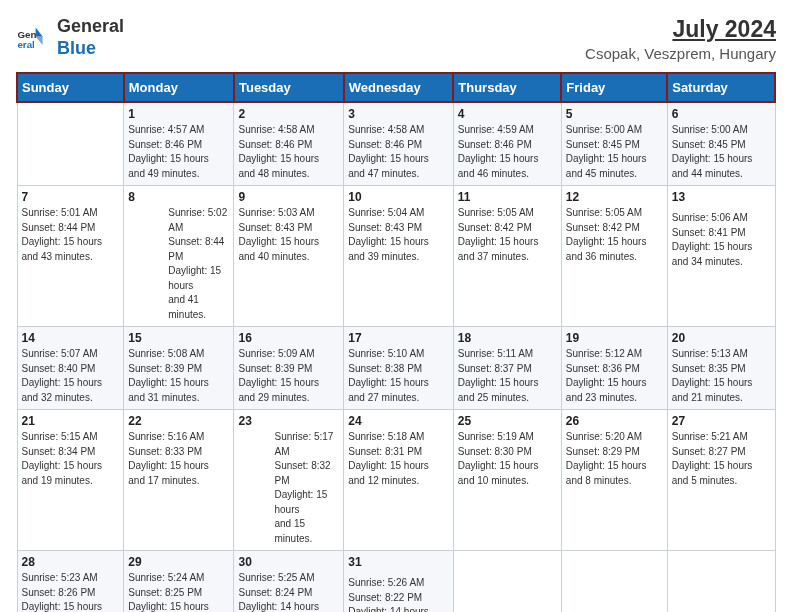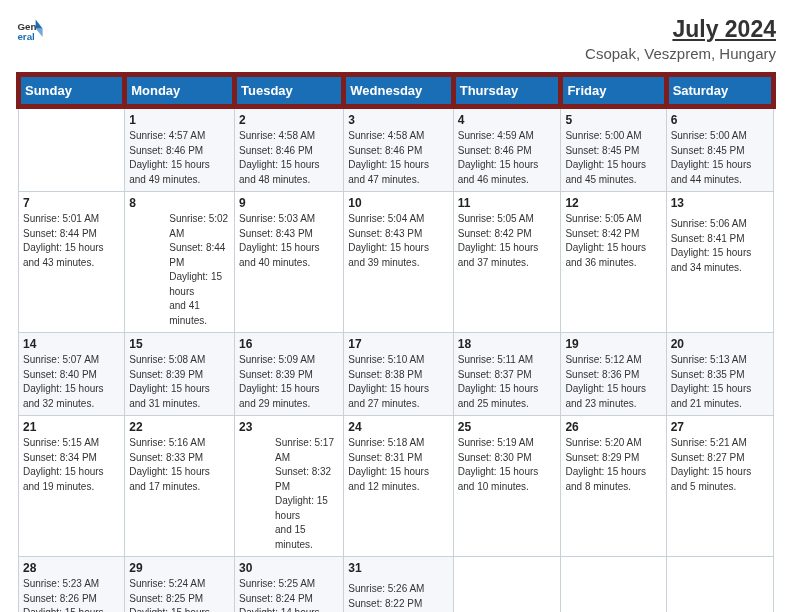--- a/index.html
+++ b/index.html
@@ -52,21 +52,21 @@
     }
     thead tr {
       background: #1a6eb5;
       color: #fff;
     }
     thead th {
       padding: 6px 4px;
       text-align: left;
       font-size: 13px;
       font-weight: bold;
-      border: 5px solid #7f1d1d;
+      border: 2px solid #7f1d1d;
     }
     tbody td {
       vertical-align: top;
       padding: 4px 4px;
       border: 1px solid #c8d0d8;
       width: 113px;
       min-height: 80px;
       background: #fff;
     }
     tbody tr:nth-child(odd) td {
@@ -92,20 +92,24 @@
 <body>
 
 <div class="header-area">
   <div class="logo">
     <svg class="logo-icon" viewBox="0 0 40 40">
       <text x="2" y="20" font-size="14" font-weight="bold" fill="#333">Gen</text>
       <text x="2" y="34" font-size="14" font-weight="bold" fill="#1a6eb5">eral</text>
       <polygon points="28,5 38,18 28,18" fill="#1a6eb5"></polygon>
       <polygon points="28,18 38,18 38,30" fill="#1a6eb5" opacity="0.6"></polygon>
     </svg>
+    <div class="logo-text">
+      <div>General</div>
+      <div style="color:#1a6eb5">Blue</div>
+    </div>
   </div>
   <div class="title-area">
     <div class="month-title">July 2024</div>
     <div class="location-title">Csopak, Veszprem, Hungary</div>
   </div>
 </div>
 
 <table>
   <thead>
     <tr id="header-row">

